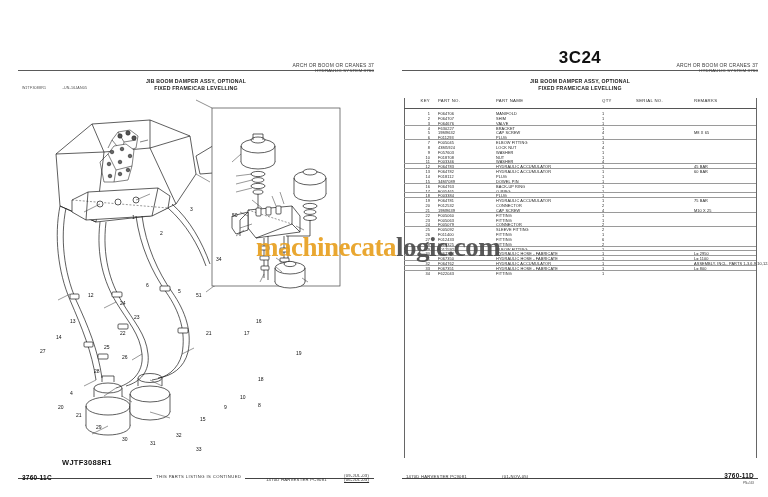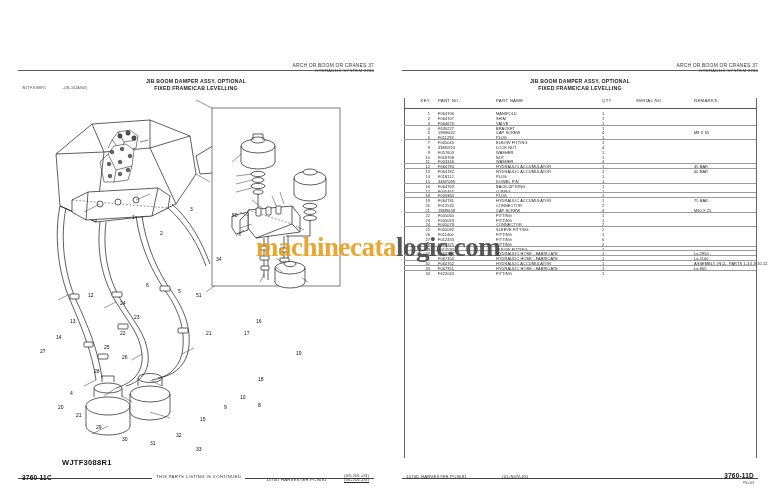--- a/index.html
+++ b/index.html
@@ -439,20 +439,21 @@
     <div class="footer-txt" style="left:344px; top:474px;">
       <span class="date-stack">
         <span class="u">(09-JUL-03)</span><br>
         <span class="u">(06-JUL-03)</span>
       </span>
     </div>
   </div>
 
   <div class="page page-right">
 
+    <div class="page-number">3C24</div>
 
     <div class="hdr-rule" style="left:10px; top:70px; width:356px;"></div>
 
     <div class="hdr-right" style="right:10px; top:62px; width:200px;">
       <div class="l1">ARCH OR BOOM OR CRANES 37</div>
       <div>HYDRAULIC SYSTEM 3760</div>
     </div>
 
     <div class="subtitle" style="left:88px; top:78px; width:200px;">
       <div>JIB BOOM DAMPER ASSY, OPTIONAL</div>

